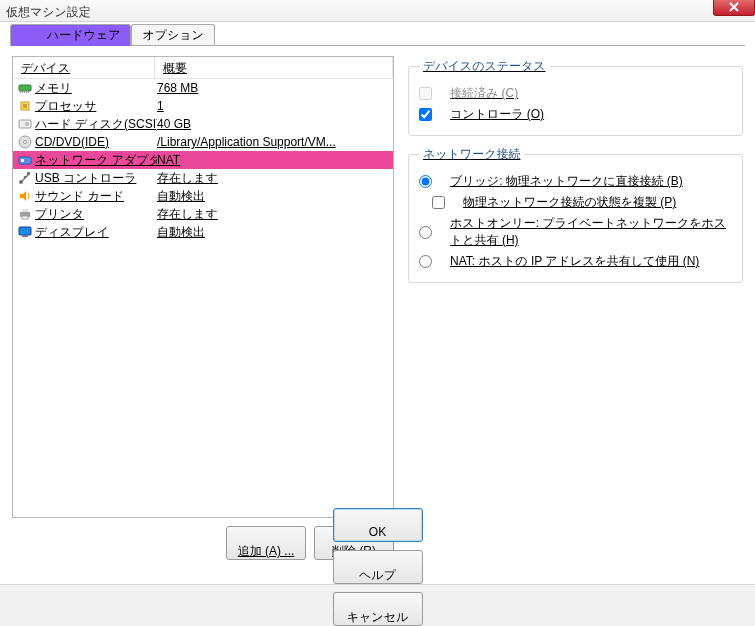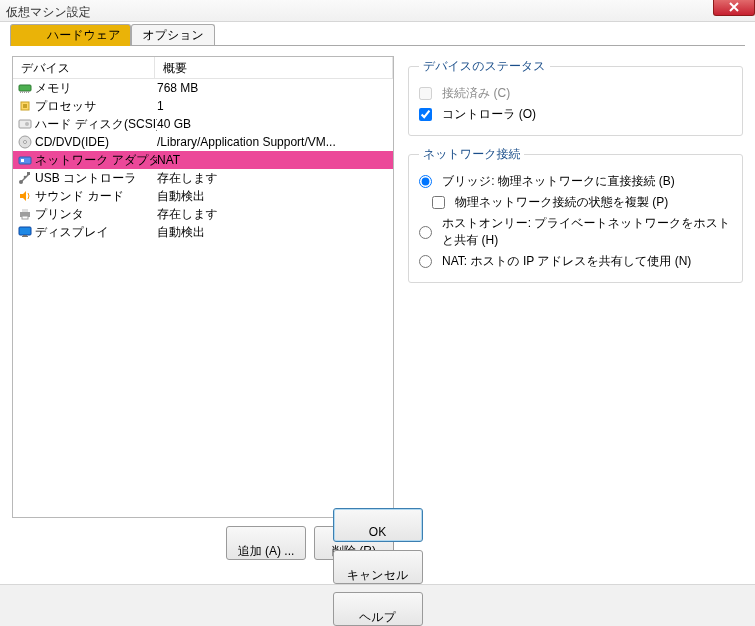--- a/index.html
+++ b/index.html
@@ -53,38 +53,39 @@
     border: 1px solid #a9a9a9;
     border-bottom: none;
     padding: 2px 10px 2px 10px;
     margin-right: 0px;
     background: #f5f5f5;
     cursor: default;
     border-top-left-radius: 3px;
     border-top-right-radius: 3px;
   }
   .tab.active {
-    background: #eab308;
+    background: #8b5cf6;
     position: relative;
     z-index: 2;
     padding-left: 36px;
   }
   .tab-underline {
     position: absolute;
     left: 10px;
     right: 10px;
     top: 45px;
     border-top: 1px solid #a9a9a9;
     z-index: 1;
   }
 
   .content {
     display: flex;
     padding: 10px 12px 0 12px;
     gap: 14px;
+    text-decoration: underline;
   }
 
   
   .left {
     width: 382px;
     display: flex;
     flex-direction: column;
   }
   .listbox {
     border: 1px solid #b8b8b8;
@@ -168,21 +169,21 @@
     margin: 0 0 10px 0;
     padding: 6px 10px 8px 10px;
   }
   fieldset.group legend {
     padding: 0 4px;
     color: #1a4e8a;
   }
   .chkrow, .radrow {
     display: flex;
     align-items: center;
-    gap: 8px;
+    gap: 16px;
     margin: 4px 0;
   }
   .chkrow label, .radrow label { cursor: default; }
   .chkrow.disabled label { color: #8a8a8a; }
   .sub { margin-left: 13px; }
 
   
   .footer {
     position: absolute;
     bottom: 0;
@@ -375,18 +376,18 @@
     </fieldset>
 
   </div>
 </div>
 
 <div class="footer">
   <button class="winbtn default" style="min-width:90px">
     <span>OK</span>
   </button>
   <button class="winbtn" style="min-width:90px">
+    <span>ヘルプ</span>
+  </button>
+  <button class="winbtn" style="min-width:90px">
     <span>キャンセル</span>
   </button>
-  <button class="winbtn" style="min-width:90px">
-    <span>ヘルプ</span>
-  </button>
 </div>
 
 </body></html>

